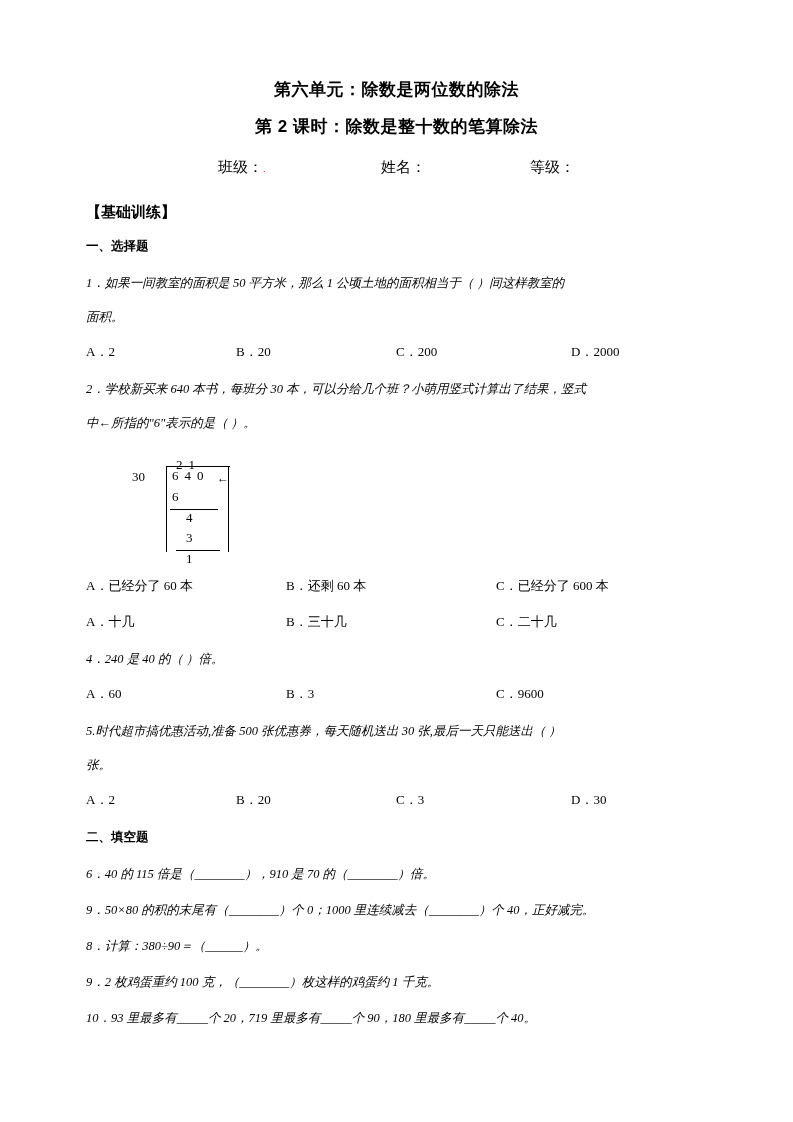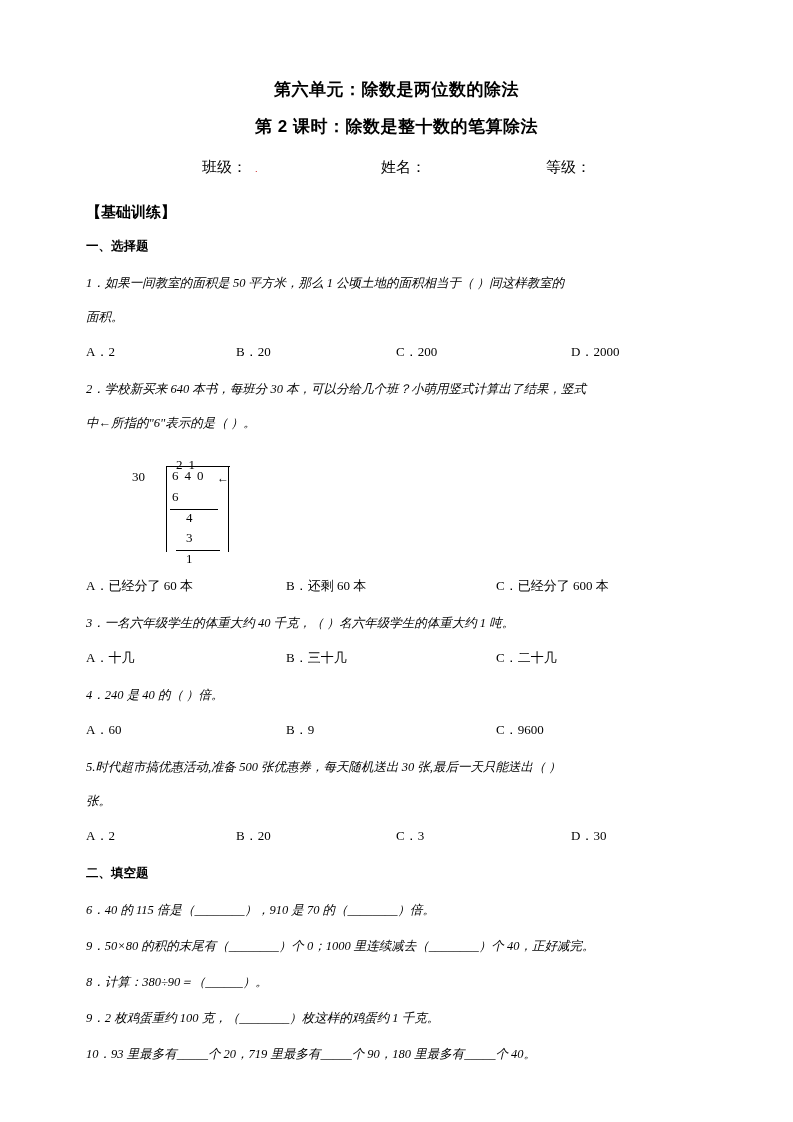--- a/index.html
+++ b/index.html
@@ -31,21 +31,20 @@
   }
   .title-2 {
     margin-bottom: 20px;
   }
   .info-row {
     display: flex;
     justify-content: center;
     font-size: 15px;
     margin-bottom: 26px;
     font-family: "Liberation Sans", "DejaVu Sans", sans-serif;
-    gap: 8px;
   }
   .info-row .item {
     white-space: nowrap;
   }
   .info-row .gap-a { width: 118px; }
   .info-row .gap-b { width: 104px; }
   .section-head {
     font-size: 15px;
     font-weight: bold;
     margin: 0 0 16px 0;
@@ -219,31 +218,30 @@
     <span class="ld-line3"></span>
     <span class="ld-row1">1</span>
   </div>
 
   <div class="opts">
     <span class="w200">A．已经分了 60 本</span>
     <span class="w210">B．还剩 60 本</span>
     <span>C．已经分了 600 本</span>
   </div>
 
-  <div class="q">3．一名六年级学生的体重大约 40 千克，（      ）名六年级学生的体重大约 1 吨。</div>
   <div class="opts">
     <span class="w200">A．十几</span>
     <span class="w210">B．三十几</span>
     <span>C．二十几</span>
   </div>
 
   <div class="q">4．240 是 40 的（      ）倍。</div>
   <div class="opts">
     <span class="w200">A．60</span>
-    <span class="w210">B．9</span>
+    <span class="w210">B．3</span>
     <span>C．9600</span>
   </div>
 
   <div class="q wrap">5.时代超市搞优惠活动,准备 500 张优惠券，每天随机送出 30 张,最后一天只能送出（      ）</div>
   <div class="q">张。</div>
   <div class="opts">
     <span class="w150">A．2</span>
     <span class="w160">B．20</span>
     <span class="w175">C．3</span>
     <span>D．30</span>

